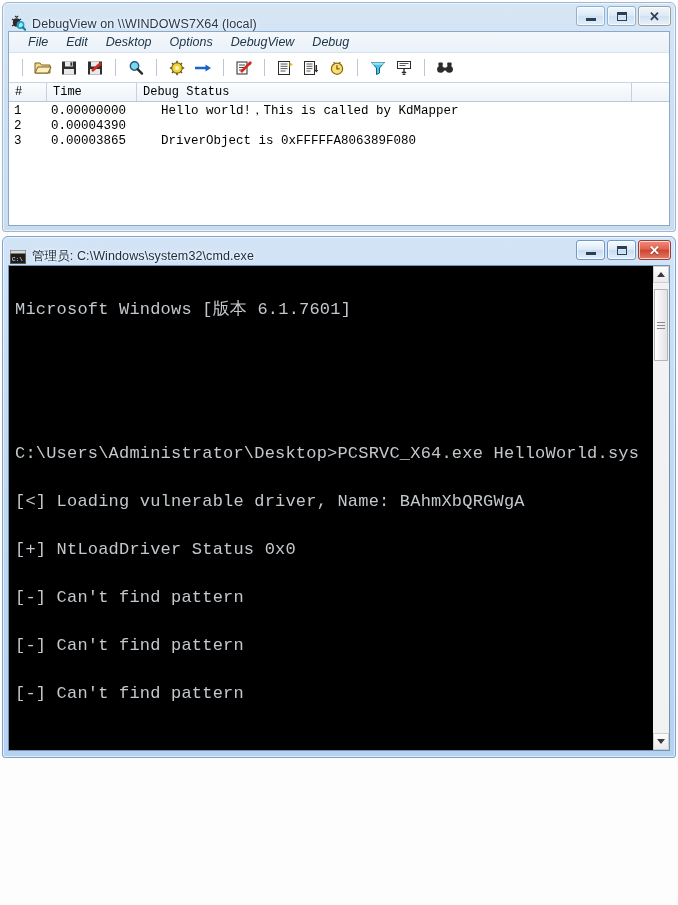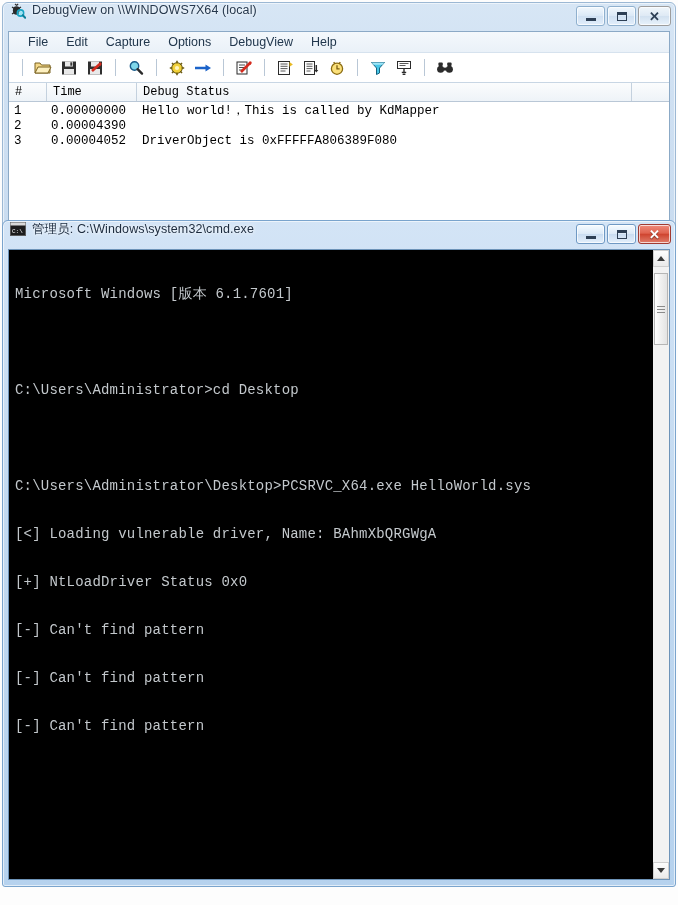--- a/index.html
+++ b/index.html
@@ -21,31 +21,31 @@
 
   
   #dbgview {
     left: 2px; top: 2px; width: 674px; height: 230px;
     background: linear-gradient(to bottom, #d7e6f5 0%, #cfe0f2 40%, #c9dcf0 100%);
     border: 1px solid #9cb8d4;
     box-shadow: 0 0 0 1px rgba(255,255,255,0.55) inset;
   }
   
   #cmdwin {
-    left: 2px; top: 220px; width: 674px; height: 667px;
+    left: 2px; top: 236px; width: 674px; height: 522px;
     background: linear-gradient(to bottom, #d3e4f6 0%, #c2d9f0 45%, #b6d2ee 100%);
     border: 1px solid #7aa4cd;
     box-shadow: 0 0 0 1px rgba(255,255,255,0.6) inset;
   }
 
   .titlebar {
     position: relative;
     height: 28px;
     display: flex;
-    align-items: flex-start;
+    align-items: flex-end;
     padding-left: 7px;
     user-select: none;
   }
   .title-ico { width:16px; height:16px; margin-right:6px; flex:0 0 auto; position:relative; }
   .title-text {
     font-size: 12.5px;
     color: #26384d;
     text-shadow: 0 0 3px rgba(255,255,255,0.95), 0 0 6px rgba(255,255,255,0.8);
     white-space: nowrap;
     letter-spacing: 0.1px;
@@ -90,20 +90,21 @@
   .menubar {
     height:21px;
     background: linear-gradient(to bottom,#f4f8fc 0%, #eaf1f8 100%);
     display:flex; align-items:center;
     padding-left:10px;
     border-bottom:1px solid #d6e2ee;
   }
   .menu-item {
     font-size:12.5px; color:#21374d; padding:1px 9px 2px 9px;
     white-space:nowrap;
+    font-style:italic;
   }
   .toolbar {
     height:30px;
     background:#ffffff;
     display:flex; align-items:center;
     padding-left:6px;
     border-bottom:1px solid #c8d6e4;
   }
   .tb-sep { width:1px; height:17px; background:#b9c7d6; margin:0 7px; }
   .tb-btn { width:22px; height:22px; display:flex; align-items:center; justify-content:center; margin:0 2px; }
@@ -127,34 +128,34 @@
 
   .dv-rows {
     flex:1; background:#ffffff; position:relative;
     font-family:"Liberation Mono", monospace;
     font-size:12.5px; color:#000;
     padding-top:2px;
   }
   .dv-row { height:15px; display:flex; line-height:15px; white-space:pre; }
   .dv-c-num { width:38px; padding-left:5px; }
   .dv-c-time { width:90px; padding-left:4px; }
-  .dv-c-msg { padding-left:5px; }
+  .dv-c-msg { padding-left:5px;margin-left:19px; }
 
   
   .cmd-client {
     position:absolute; left:5px; right:5px; top:28px; bottom:6px;
     background:#000000;
     border:1px solid #6d93b8;
     display:flex;
   }
   .cmd-text {
     flex:1;
     color:#c3c8cc;
     font-family:"Liberation Mono","DejaVu Sans Mono", monospace;
-    font-size:14px;
+    font-size:17px;
     line-height:16px;
     white-space:pre;
     padding:4px 0 0 6px;
     overflow:hidden;
     letter-spacing:0.2px;
   }
   .cmd-line { height:16px; }
 
   
   .cmd-sb {
@@ -212,24 +213,24 @@
             <span class="gl-x">✕</span>
           </div>
       </div>
     </div>
 
     <div class="dv-client">
 
       <div class="menubar">
         <span class="menu-item">File</span>
         <span class="menu-item">Edit</span>
-        <span class="menu-item">Capture</span>
+        <span class="menu-item">Desktop</span>
         <span class="menu-item">Options</span>
         <span class="menu-item">DebugView</span>
-        <span class="menu-item">Help</span>
+        <span class="menu-item">Debug</span>
       </div>
 
       <div class="toolbar">
         <span class="tb-sep"></span>
 
         <span class="tb-btn">
           <svg width="18" height="16" viewBox="0 0 18 16">
             <path d="M1 13V3h5l1.5 2H16v8z" fill="#f5d98a" stroke="#7a6220" stroke-width="1"></path>
             <path d="M1 13l3-6h13l-3 6z" fill="#fdf0c0" stroke="#7a6220" stroke-width="1"></path>
           </svg>
@@ -365,21 +366,21 @@
           <span class="dv-c-num">1</span>
           <span class="dv-c-time">0.00000000</span>
           <span class="dv-c-msg">Hello world!，This is called by KdMapper</span>
         </div>
         <div class="dv-row">
           <span class="dv-c-num">2</span>
           <span class="dv-c-time">0.00004390</span>
         </div>
         <div class="dv-row">
           <span class="dv-c-num">3</span>
-          <span class="dv-c-time">0.00004052</span>
+          <span class="dv-c-time">0.00003865</span>
           <span class="dv-c-msg">DriverObject is 0xFFFFFA806389F080</span>
         </div>
       </div>
 
     </div>
   </div>
 
   <div class="win" id="cmdwin">
 
     <div class="titlebar">
@@ -401,21 +402,20 @@
         <div class="wbtn close">
             <span class="gl-x">✕</span>
           </div>
       </div>
     </div>
 
     <div class="cmd-client">
       <div class="cmd-text">
         <div class="cmd-line">Microsoft Windows [版本 6.1.7601]</div>
         <div class="cmd-line"></div>
-        <div class="cmd-line">C:\Users\Administrator&gt;cd Desktop</div>
         <div class="cmd-line"></div>
         <div class="cmd-line">C:\Users\Administrator\Desktop&gt;PCSRVC_X64.exe HelloWorld.sys</div>
         <div class="cmd-line">[&lt;] Loading vulnerable driver, Name: BAhmXbQRGWgA</div>
         <div class="cmd-line">[+] NtLoadDriver Status 0x0</div>
         <div class="cmd-line">[-] Can't find pattern</div>
         <div class="cmd-line">[-] Can't find pattern</div>
         <div class="cmd-line">[-] Can't find pattern</div>
         
         
         

